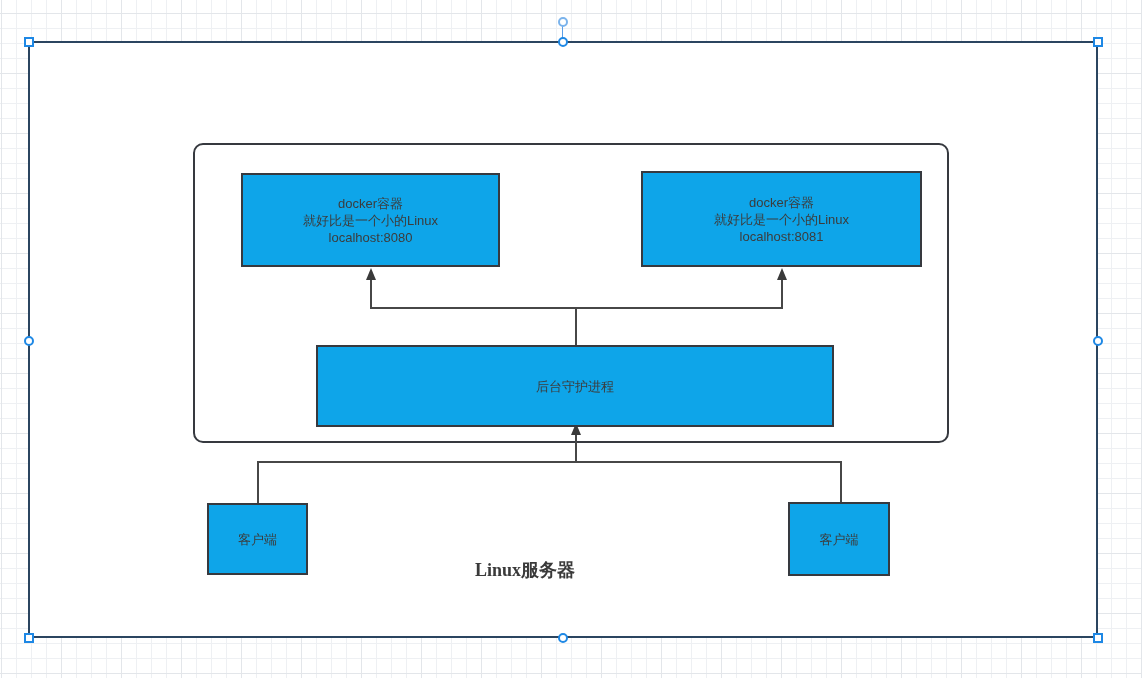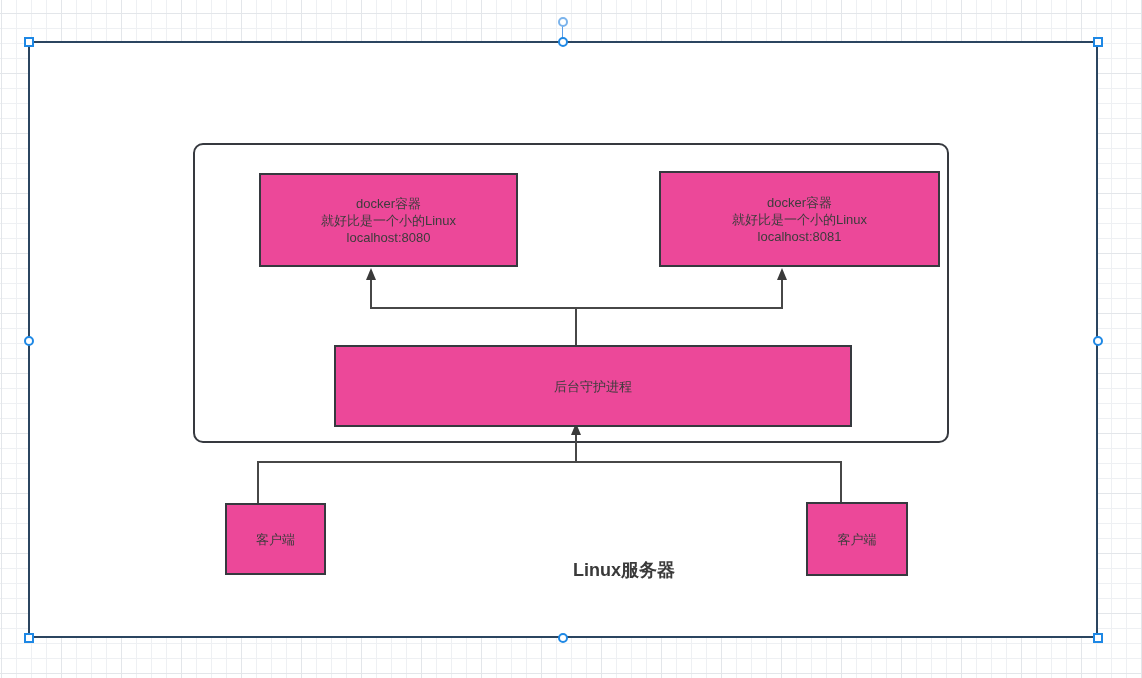--- a/index.html
+++ b/index.html
@@ -20,36 +20,36 @@
     background-position:1px 13px,1px 0,1px 13px,1px 0;
   }
   .abs{position:absolute;box-sizing:border-box;}
   
   .outer-rect{
     left:28px;top:41px;width:1070px;height:597px;
     background:#ffffff;border:2px solid #2b4560;
   }
   
   .shape{
-    background:#ec4899;border:2px solid #36393f;color:#3c3c3c;
+    background:#0ea5e9;border:2px solid #36393f;color:#3c3c3c;
     display:flex;flex-direction:column;align-items:center;justify-content:center;
-    text-align:center;font-size:13px;line-height:17px;margin-left:18px;
+    text-align:center;font-size:13px;line-height:17px;
   }
   .group-rect{
     left:193px;top:143px;width:756px;height:300px;
     border:2px solid #36393f;border-radius:10px;background:transparent;
   }
   .docker-left{left:241px;top:173px;width:259px;height:94px;}
   .docker-right{left:641px;top:171px;width:281px;height:96px;}
   .daemon{left:316px;top:345px;width:518px;height:82px;}
   .client-left{left:207px;top:503px;width:101px;height:72px;}
   .client-right{left:788px;top:502px;width:102px;height:74px;}
   .server-label{
-    left:475px;top:559px;width:200px;text-align:right;
-    font-size:18px;font-weight:bold;color:#3a3a3a;line-height:22px;
+    left:475px;top:559px;width:200px;text-align:left;
+    font-size:18px;font-weight:bold;color:#3a3a3a;line-height:22px;font-family:Liberation Serif, serif;
   }
   
   .seg{position:absolute;background:#474747;}
   .arrow-up{
     position:absolute;width:0;height:0;
     border-left:5px solid transparent;border-right:5px solid transparent;
     border-bottom:12px solid #3a3a3a;
   }
   
   .handle{

